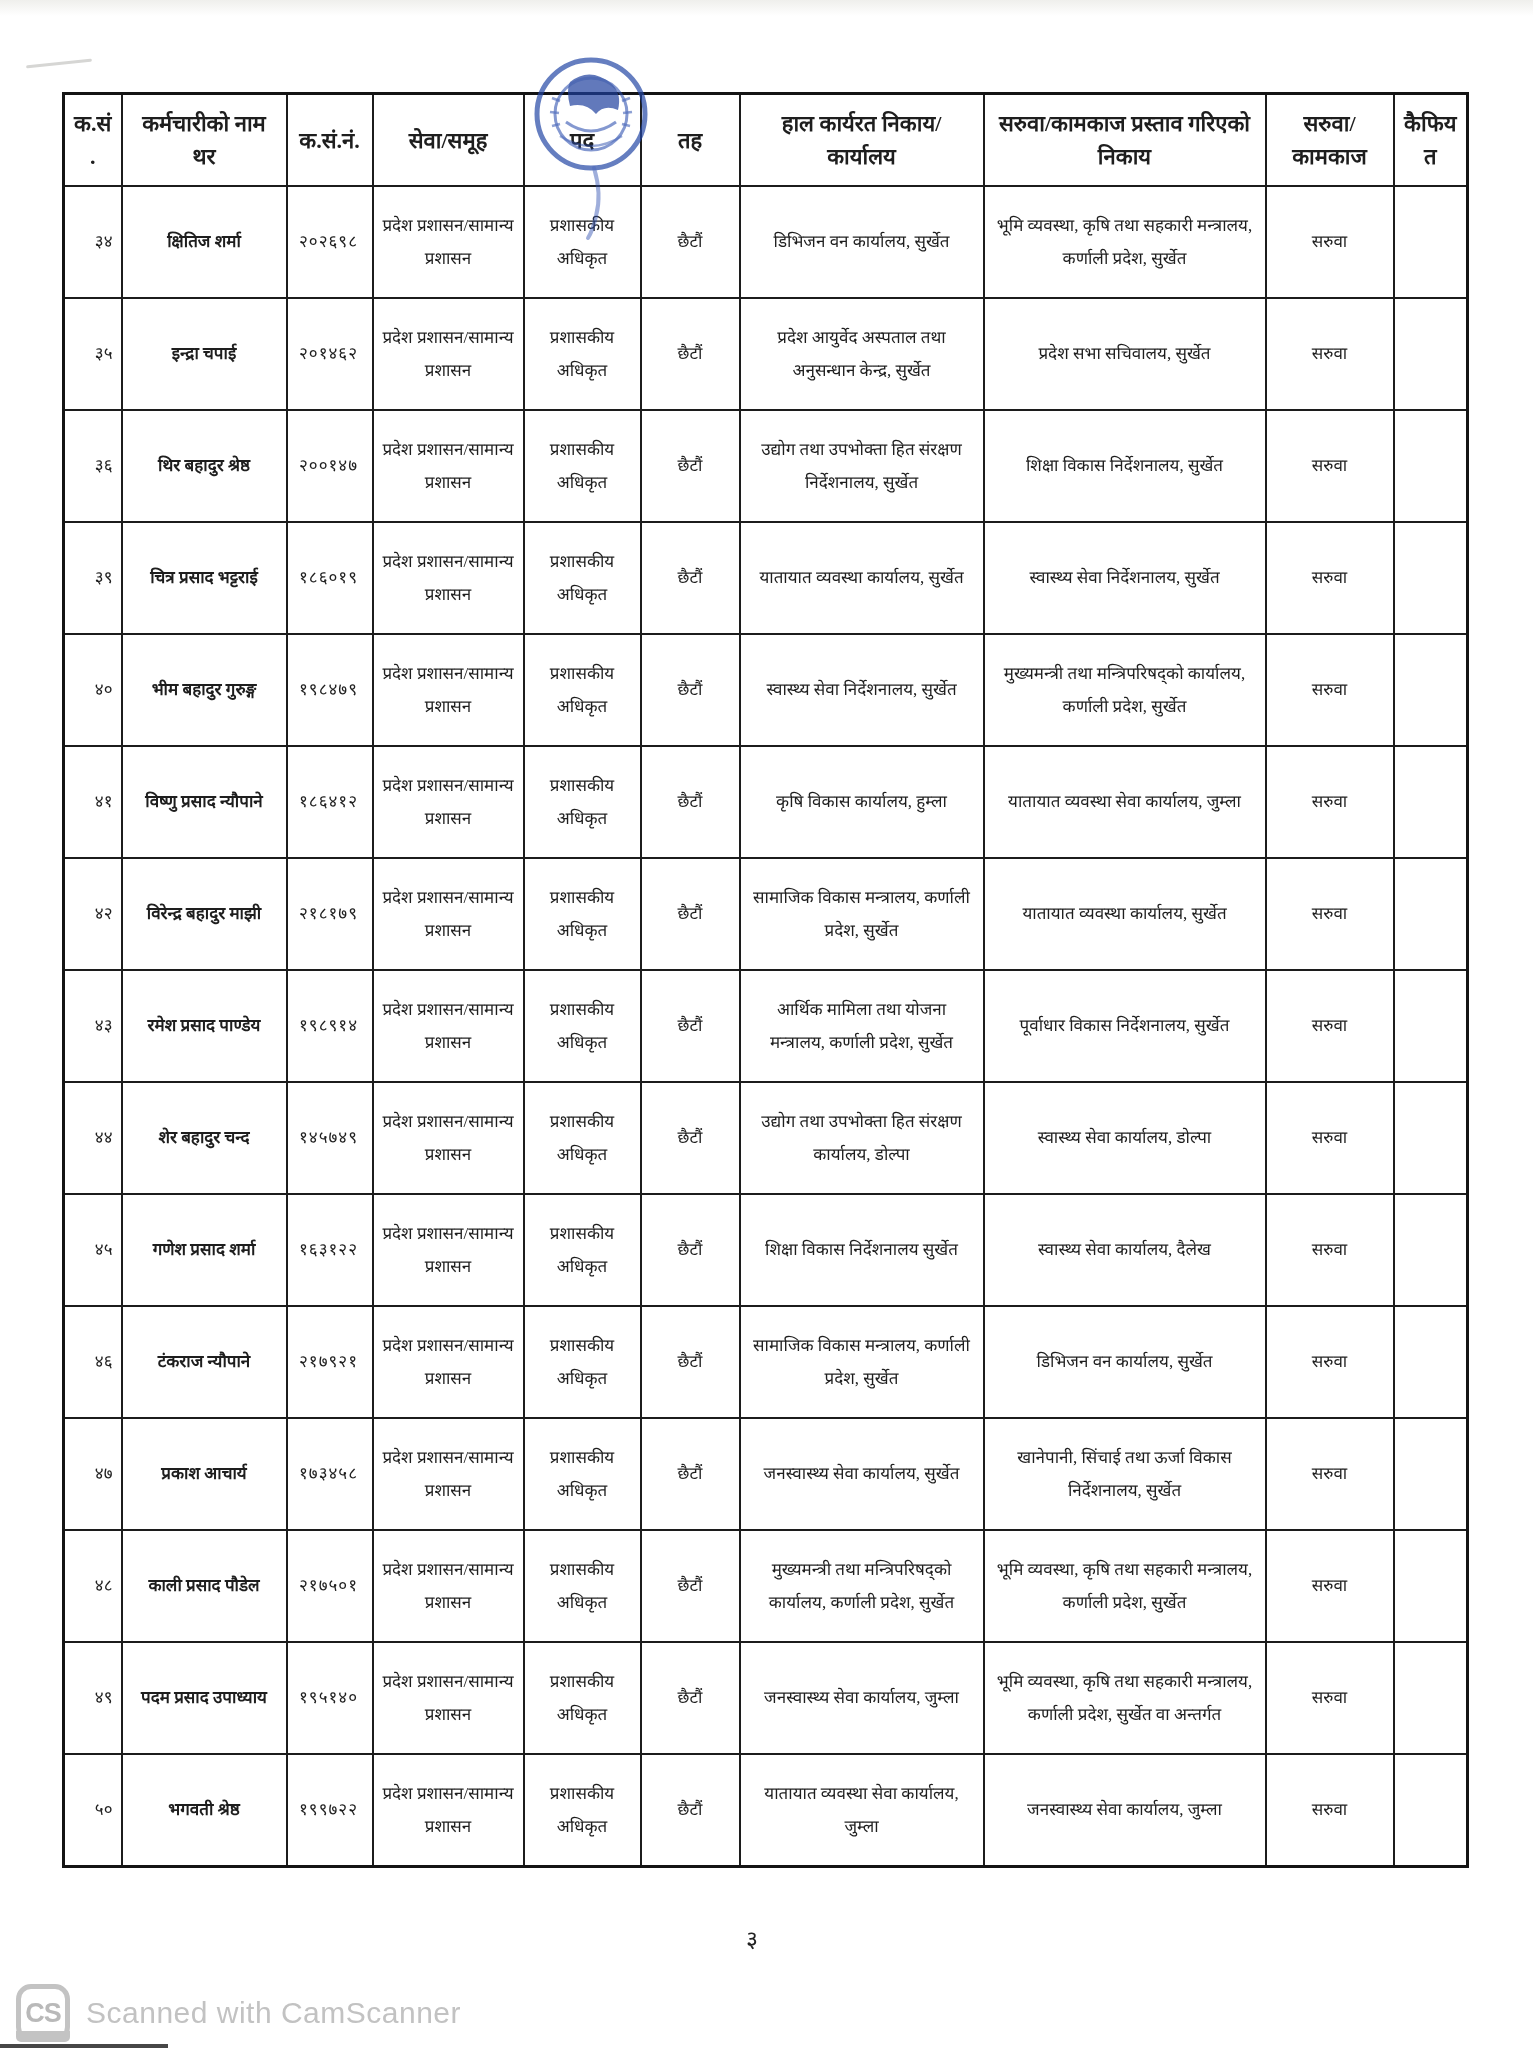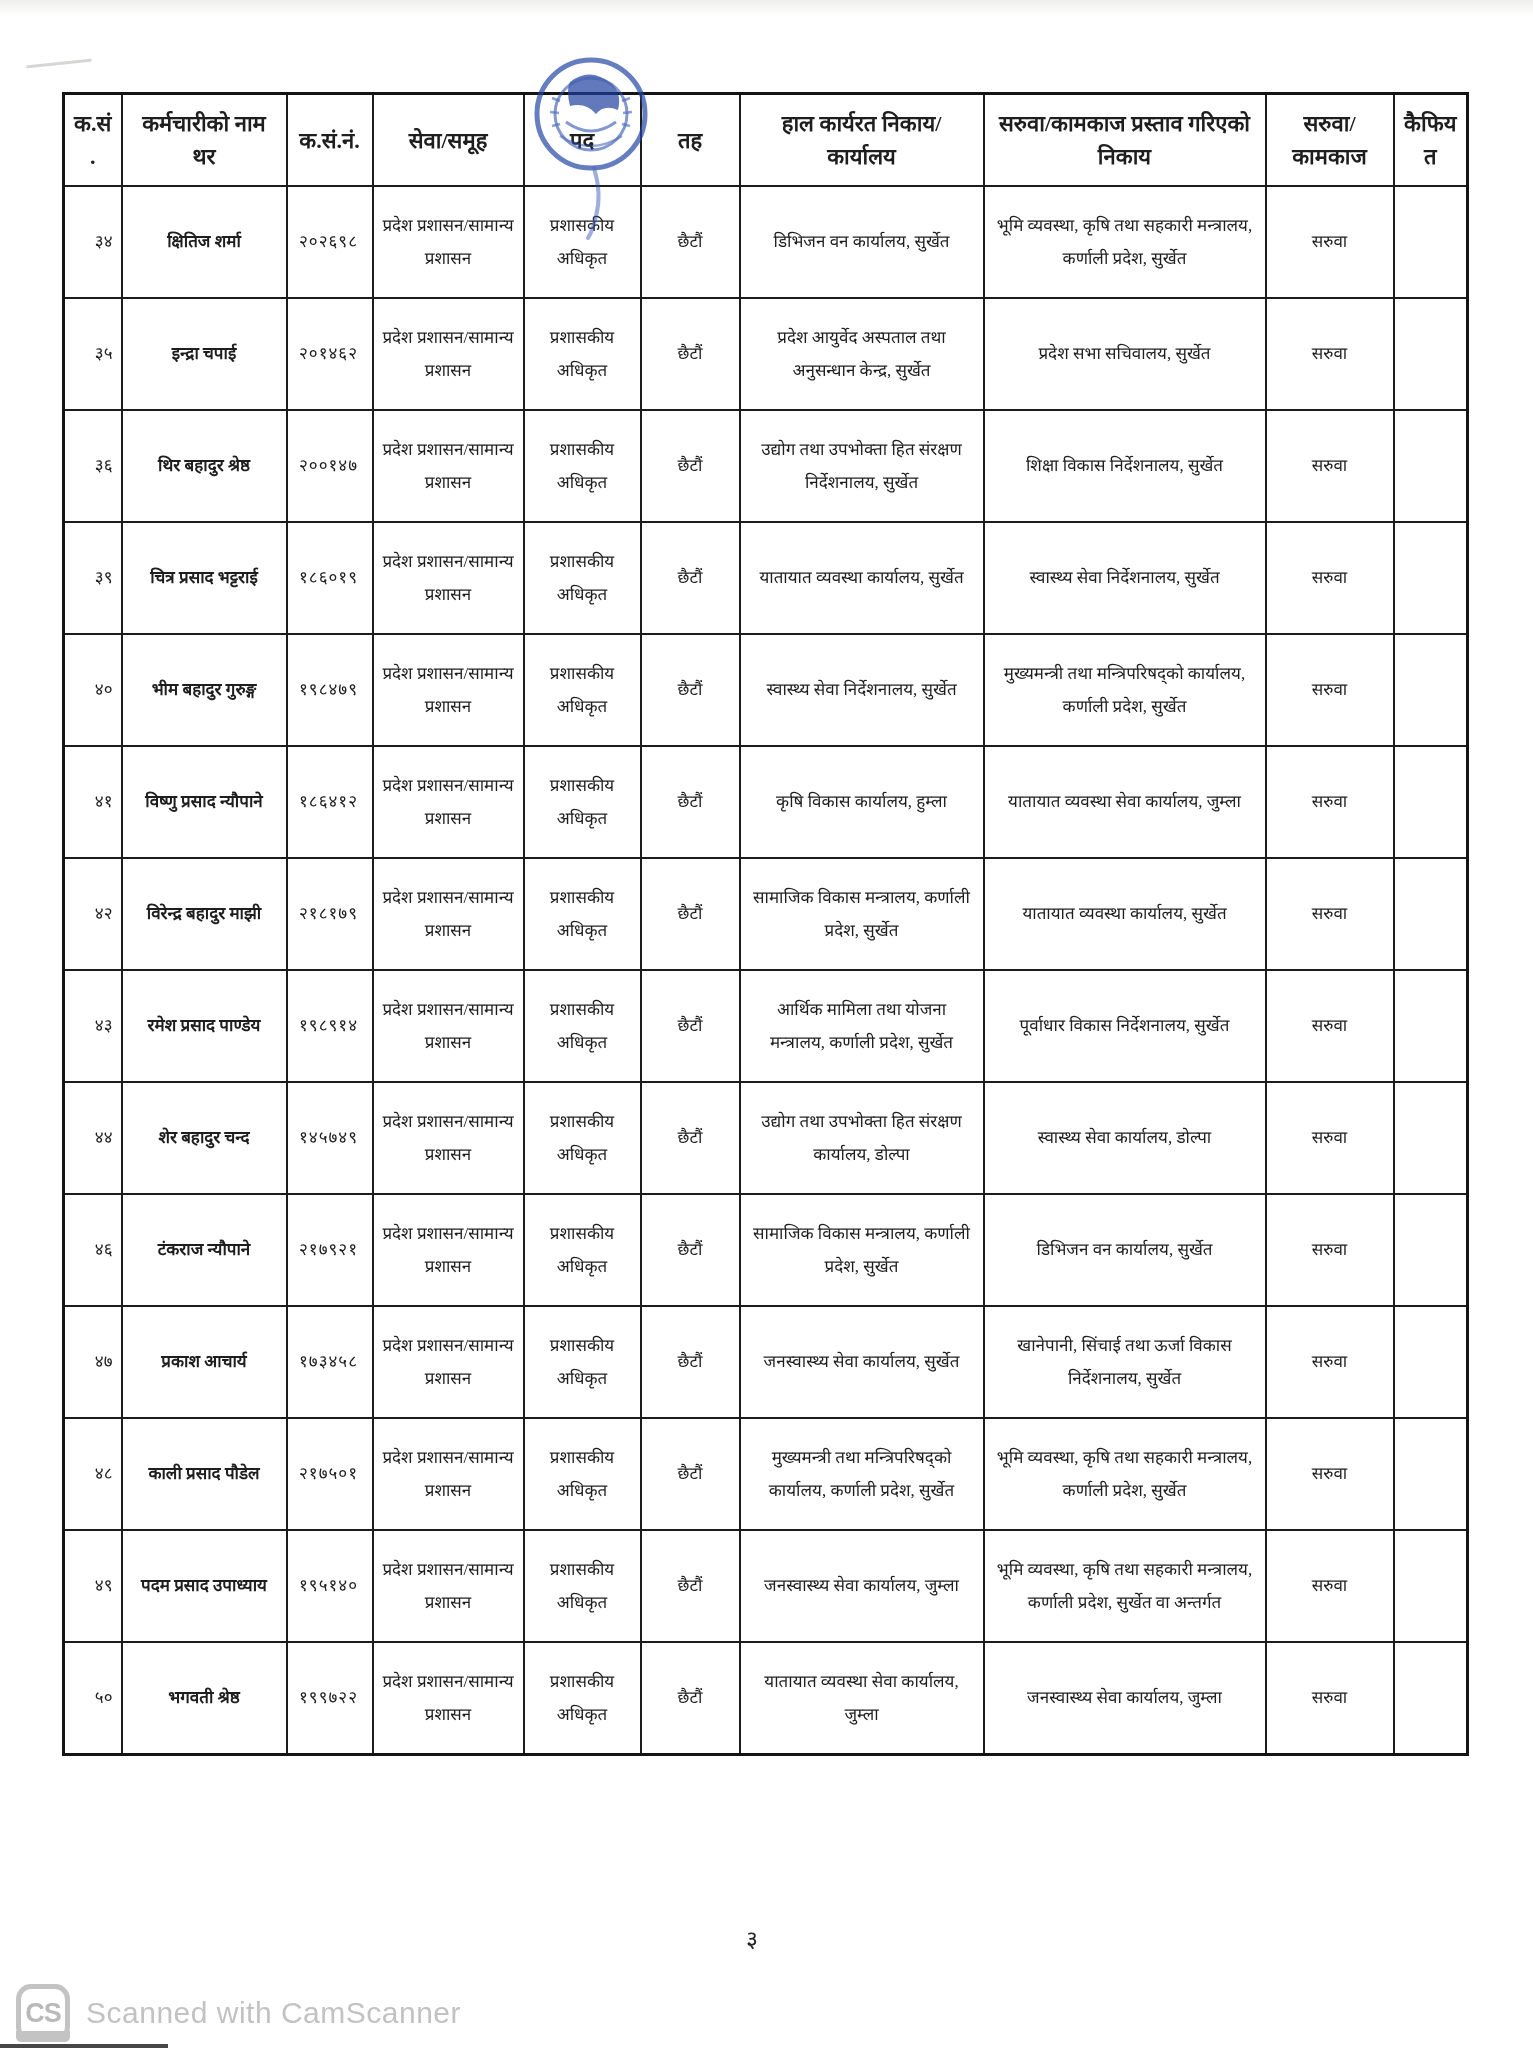--- a/index.html
+++ b/index.html
@@ -210,20 +210,32 @@
           <td class="c-emp_no">१४५७४९</td>
           <td class="c-service">प्रदेश प्रशासन/सामान्य प्रशासन</td>
           <td class="c-post">प्रशासकीय अधिकृत</td>
           <td class="c-level">छैटौं</td>
           <td class="c-current_office">उद्योग तथा उपभोक्ता हित संरक्षण कार्यालय, डोल्पा</td>
           <td class="c-proposed_office">स्वास्थ्य सेवा कार्यालय, डोल्पा</td>
           <td class="c-action">सरुवा</td>
           <td class="c-remarks"></td>
         </tr>
         <tr>
+          <td class="c-sn">४५</td>
+          <td class="c-name">गणेश प्रसाद शर्मा</td>
+          <td class="c-emp_no">१६३१२२</td>
+          <td class="c-service">प्रदेश प्रशासन/सामान्य प्रशासन</td>
+          <td class="c-post">प्रशासकीय अधिकृत</td>
+          <td class="c-level">छैटौं</td>
+          <td class="c-current_office">शिक्षा विकास निर्देशनालय सुर्खेत</td>
+          <td class="c-proposed_office">स्वास्थ्य सेवा कार्यालय, दैलेख</td>
+          <td class="c-action">सरुवा</td>
+          <td class="c-remarks"></td>
+        </tr>
+        <tr>
           <td class="c-sn">४६</td>
           <td class="c-name">टंकराज न्यौपाने</td>
           <td class="c-emp_no">२१७९२१</td>
           <td class="c-service">प्रदेश प्रशासन/सामान्य प्रशासन</td>
           <td class="c-post">प्रशासकीय अधिकृत</td>
           <td class="c-level">छैटौं</td>
           <td class="c-current_office">सामाजिक विकास मन्त्रालय, कर्णाली प्रदेश, सुर्खेत</td>
           <td class="c-proposed_office">डिभिजन वन कार्यालय, सुर्खेत</td>
           <td class="c-action">सरुवा</td>
           <td class="c-remarks"></td>

